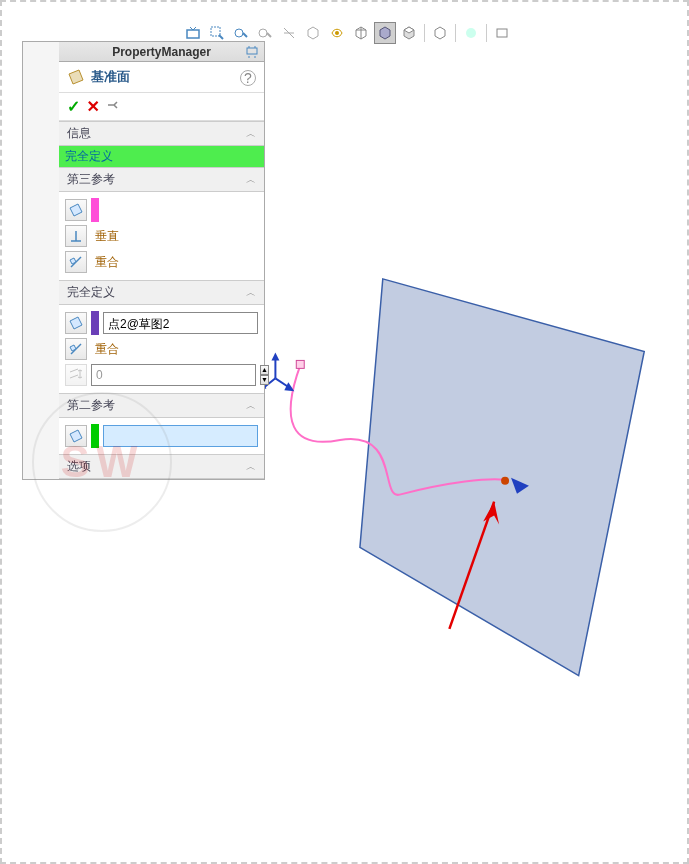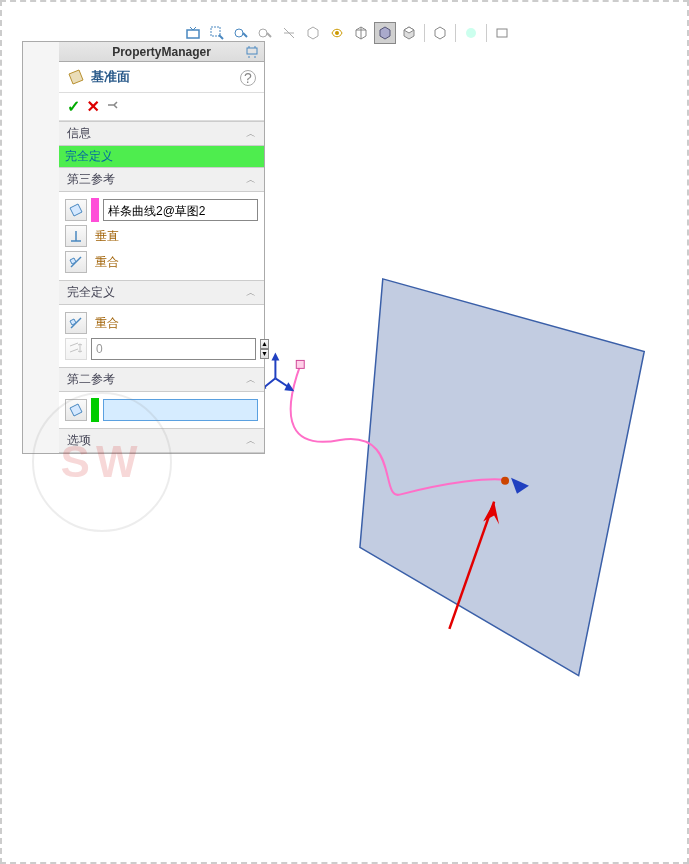--- a/index.html
+++ b/index.html
@@ -176,21 +176,20 @@
     <span class="chev">︿</span>
   </div>
   <div class="section-body">
     <div class="row">
       <div class="row-icon">
           <svg viewBox="0 0 16 16">
             <path d="M2 6l8-4 4 8-8 4z" fill="#d4e8ff" stroke="#4a88c0"></path>
           </svg>
         </div>
       <div class="color-chip magenta"></div>
-      <div class="input-box">样条曲线2@草图2</div>
     </div>
     <div class="row">
       <div class="row-icon">
           <svg viewBox="0 0 16 16">
             <path d="M3 13h10M8 13V3" stroke="#4a88c0" stroke-width="1.5"></path>
           </svg>
         </div>
       <span class="label-text">垂直</span>
     </div>
     <div class="row">
@@ -202,20 +201,29 @@
         </div>
       <span class="label-text">重合</span>
     </div>
   </div>
 
   <div class="section-h">
     <span>完全定义</span>
     <span class="chev">︿</span>
   </div>
   <div class="section-body">
+    <div class="row">
+      <div class="row-icon">
+          <svg viewBox="0 0 16 16">
+            <path d="M2 6l8-4 4 8-8 4z" fill="#d4e8ff" stroke="#4a88c0"></path>
+          </svg>
+        </div>
+      <div class="color-chip purple"></div>
+      <div class="input-box">点2@草图2</div>
+    </div>
     <div class="row">
       <div class="row-icon">
           <svg viewBox="0 0 16 16">
             <path d="M3 13L13 3" stroke="#4a88c0" stroke-width="1.5"></path>
             <path d="M2 6l4-2 2 4-4 2z" fill="#d4e8ff" stroke="#4a88c0"></path>
           </svg>
         </div>
       <span class="label-text">重合</span>
     </div>
     <div class="row">

